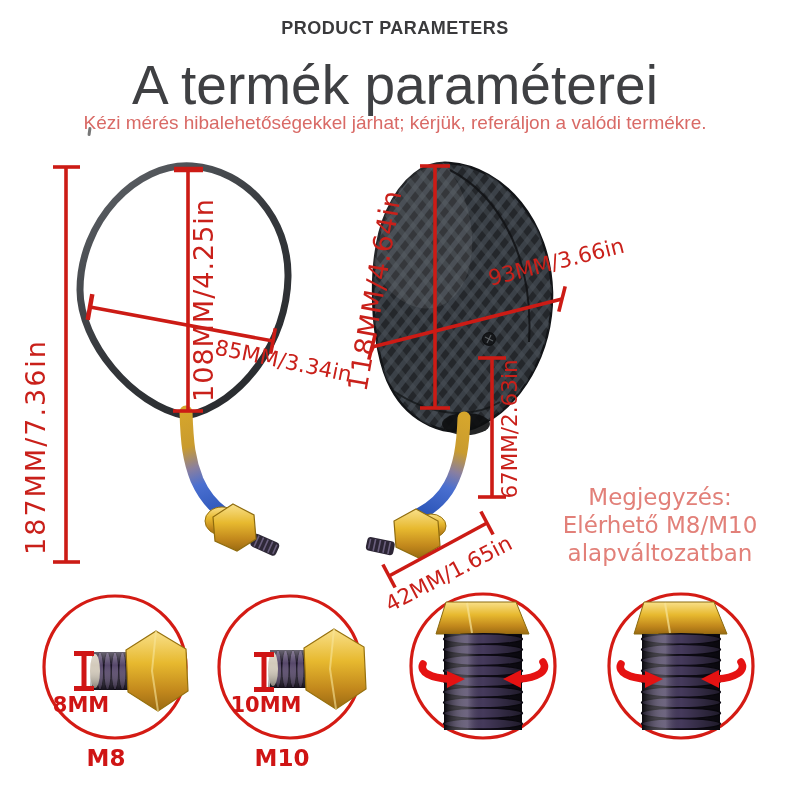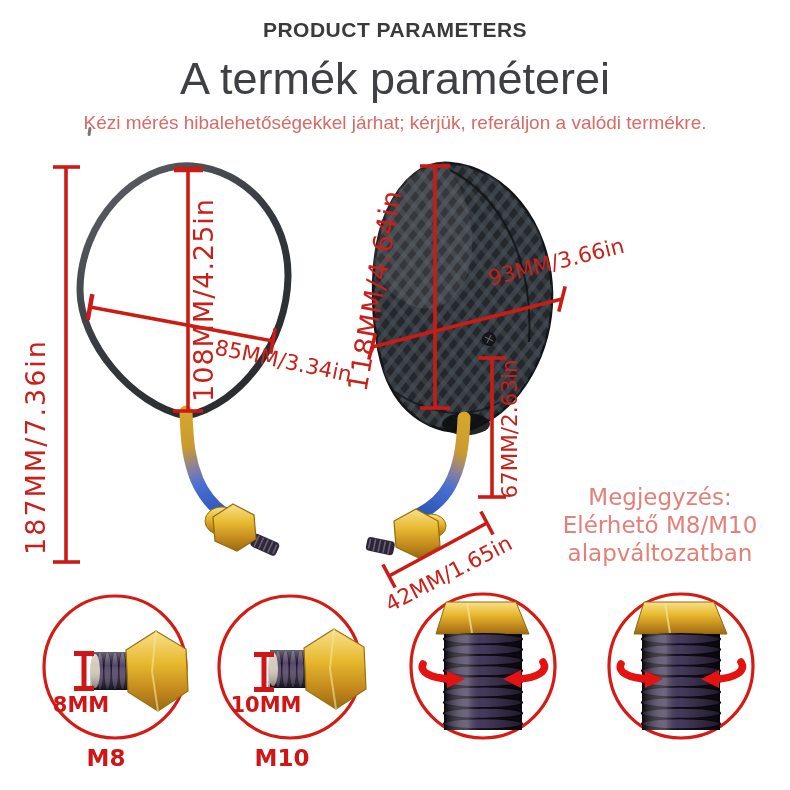--- a/index.html
+++ b/index.html
@@ -1,22 +1,22 @@
 <!DOCTYPE html>
 <html><head>
 <meta charset="utf-8">
 <style>
   html,body{margin:0;padding:0;background:#ffffff;}
   body{width:790px;height:790px;position:relative;overflow:hidden;
        font-family:"Liberation Sans",sans-serif;}
   .page{position:absolute;inset:0;width:790px;height:790px;background:#fff;}
   .hdr-kicker{position:absolute;top:18px;left:0;width:790px;text-align:center;
-    font-size:21px;font-weight:700;letter-spacing:.5px;color:#3a3a3c;}
+    font-size:18px;font-weight:700;letter-spacing:.5px;color:#3a3a3c;}
   .hdr-title{position:absolute;top:53px;left:0;width:790px;text-align:center;
-    font-size:45px;font-weight:400;color:#3f4043;}
+    font-size:55px;font-weight:400;color:#3f4043;}
   .hdr-disclaimer{position:absolute;top:112px;left:0;width:790px;text-align:center;
     font-size:19px;font-weight:400;color:#d96a66;}
   .stray{position:absolute;left:88px;top:127px;width:3px;height:9px;background:#4a4a4a;
     border-radius:2px;transform:rotate(8deg);opacity:.75;}
   svg{position:absolute;top:0;left:0;}
   svg text{font-family:"DejaVu Sans","Liberation Sans",sans-serif;}
   .dim{fill:#c9201a;}
   .boltlabel{fill:#cf1515;font-weight:bold;}
   .notetxt{fill:#e28079;}
 </style>

